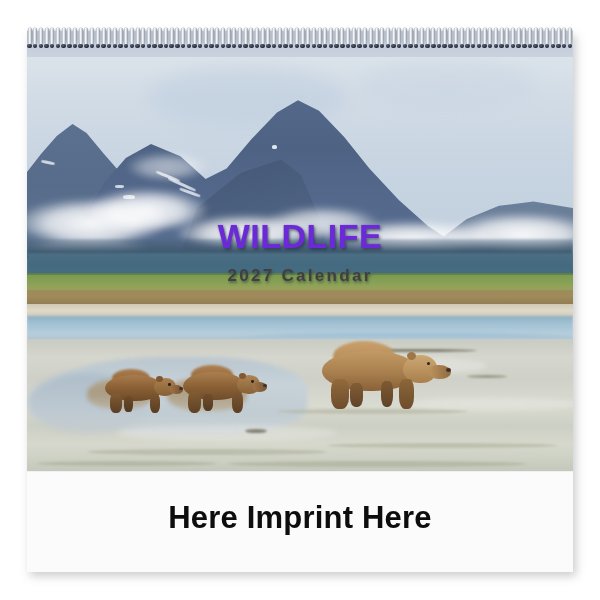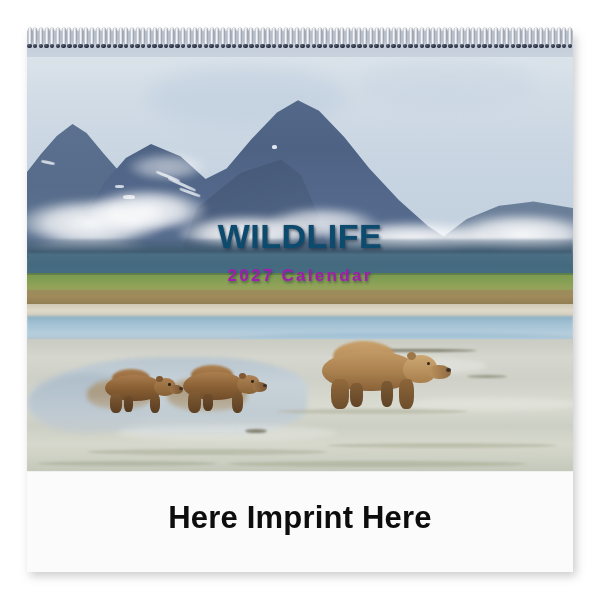--- a/index.html
+++ b/index.html
@@ -305,34 +305,34 @@
     top: 150px;
     width: 546px;
     text-align: center;
     z-index: 12;
   }
   #cover-title {
     font-family: "Liberation Sans", sans-serif;
     font-weight: bold;
     font-size: 49px;
     letter-spacing: 0.5px;
-    color: #0c4a6e;
+    color: #6d28d9;
     font-variant: small-caps;
     text-transform: lowercase;
     line-height: 1;
     text-shadow: 1.5px 2px 3px rgba(30,45,62,0.55),
                  0 0 2px rgba(40,58,78,0.35);
     margin: 0;
   }
   #cover-subtitle {
     font-family: "Liberation Sans", sans-serif;
     font-weight: bold;
     font-size: 17px;
     letter-spacing: 2.3px;
-    color: #a21caf;
+    color: #404040;
     margin: 10px 0 0 0;
     text-shadow: 1px 1.5px 2.5px rgba(30,45,62,0.5);
   }
 
   
   #imprint-panel {
     position: absolute;
     left: 0;
     top: 440px;
     width: 546px;

